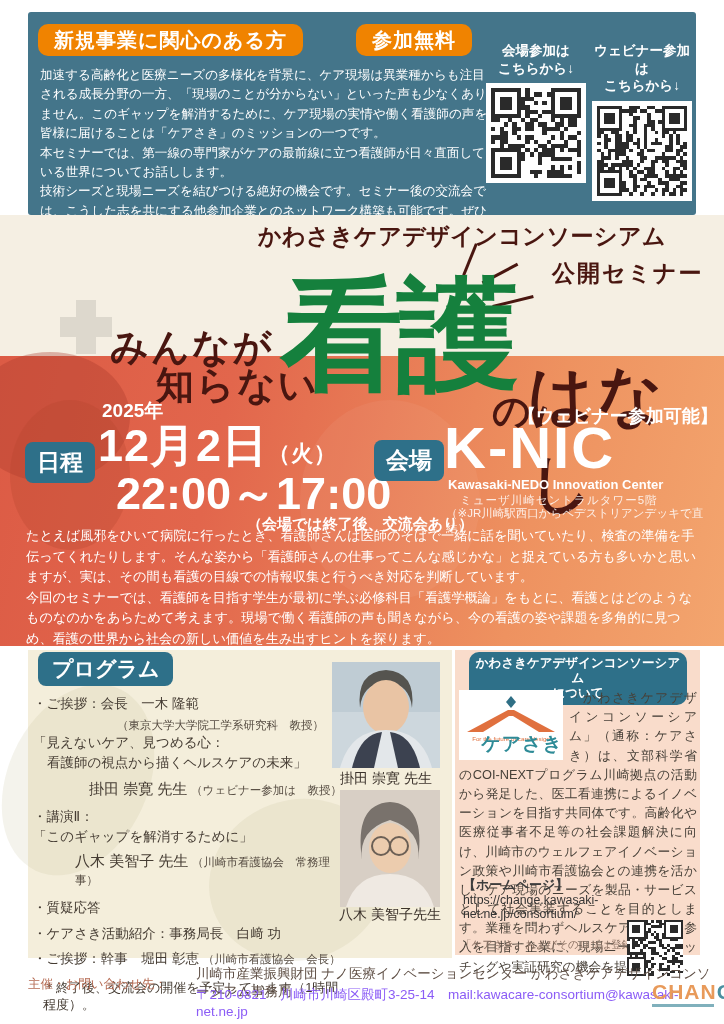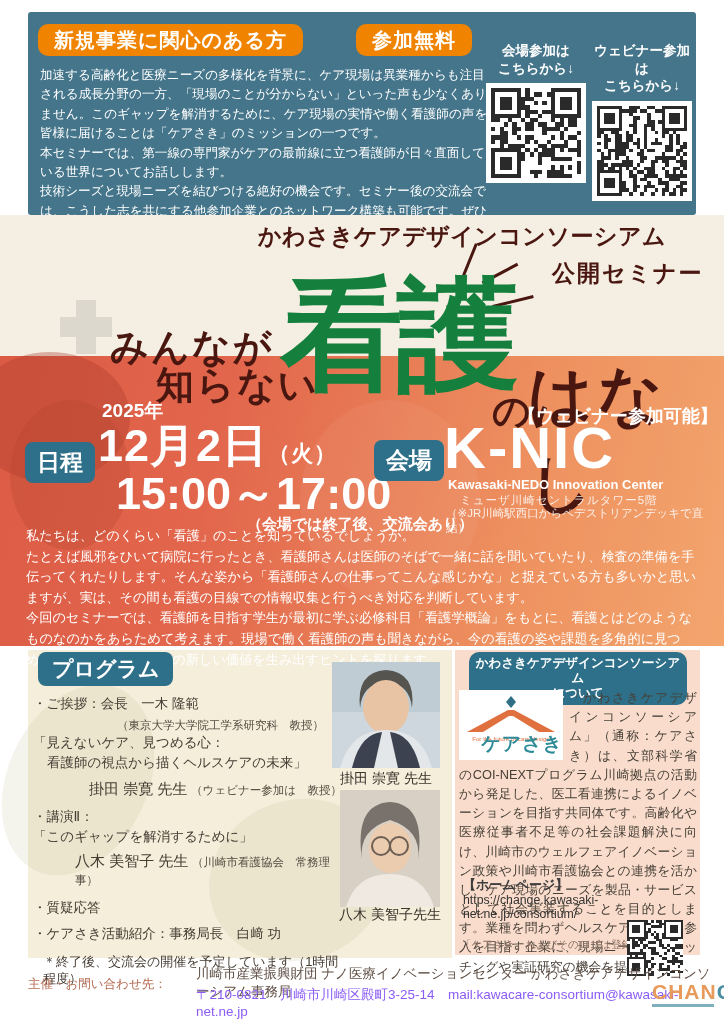--- a/index.html
+++ b/index.html
@@ -514,52 +514,54 @@
   <div class="spark" style="left:492px;top:300px;width:42px;transform:rotate(-14deg);"></div>
   <div class="t-minna">みんなが</div>
   <div class="t-shiranai">知らない</div>
   <div class="t-kango">看護</div>
   <div class="t-no">の</div>
   <div class="t-hanashi">はなし</div>
 
   <div class="badge-teal" style="left:25px;top:442px;font-size:23px;padding:5px 12px;">日程</div>
   <div class="sch-year">2025年</div>
   <div class="sch-date"><span>12月2日</span><small>（火）</small></div>
-  <div class="sch-time">15:00～17:00</div>
+  <div class="sch-time">22:00～17:00</div>
   <div class="sch-note">（会場では終了後、交流会あり）</div>
 
   <div class="ven-webinar">【ウェビナー参加可能】</div>
   <div class="badge-teal" style="left:374px;top:440px;font-size:23px;padding:5px 12px;">会場</div>
   <div class="ven-name">K-NIC</div>
   <div class="ven-en">Kawasaki-NEDO Innovation Center</div>
   <div class="ven-a1">ミューザ川崎セントラルタワー5階</div>
   <div class="ven-a2">（※JR川崎駅西口からペデストリアンデッキで直結）</div>
 
   <div class="lead">
-    <p>私たちは、どのくらい「看護」のことを知っているでしょうか。</p>
     <p>たとえば風邪をひいて病院に行ったとき、看護師さんは医師のそばで一緒に話を聞いていたり、検査の準備を手伝ってくれたりします。そんな姿から「看護師さんの仕事ってこんな感じかな」と捉えている方も多いかと思いますが、実は、その間も看護の目線での情報収集と行うべき対応を判断しています。</p>
     <p>今回のセミナーでは、看護師を目指す学生が最初に学ぶ必修科目「看護学概論」をもとに、看護とはどのようなものなのかをあらためて考えます。現場で働く看護師の声も聞きながら、今の看護の姿や課題を多角的に見つめ、看護の世界から社会の新しい価値を生み出すヒントを探ります。</p>
   </div>
 
   <div class="badge-program" style="position:absolute;left:38px;top:652px;">プログラム</div>
   <div class="prog-rows" style="left:33px;top:690px;position:absolute;">
     <div class="r">・ご挨拶：会長　一木 隆範</div>
     <div class="r sub ind1">（東京大学大学院工学系研究科　教授）</div>
     <div class="r" style="margin-top:2px;">「見えないケア、見つめる心：</div>
     <div class="r ind2" style="margin-top:2px;">看護師の視点から描くヘルスケアの未来」</div>
     <div class="r ind3" style="margin-top:7px;">
       <span class="name">掛田 崇寛 先生</span> <span class="sub">（ウェビナー参加は　教授）</span>
     </div>
     <div class="r" style="margin-top:10px;">・講演Ⅱ：</div>
     <div class="r" style="margin-top:2px;">「このギャップを解消するために」</div>
     <div class="r ind4" style="margin-top:6px;">
       <span class="name">八木 美智子 先生</span> <span class="sub">（川崎市看護協会　常務理事）</span>
     </div>
     <div class="r" style="margin-top:11px;">・質疑応答</div>
     <div class="r" style="margin-top:8px;">・ケアさき活動紹介：事務局長　白﨑 功</div>
+    <div class="r" style="margin-top:8px;">
+      <span>・ご挨拶：幹事　堀田 彰恵</span> <span class="sub">（川崎市看護協会　会長）</span>
+    </div>
     <div class="noteblock">＊終了後、交流会の開催を予定しています（1時間程度）。</div>
 
   </div>
 
   <div class="photo" style="left:332px;top:662px;width:108px;height:106px;">
     <svg width="108" height="106" viewBox="0 0 108 106">
       <rect width="108" height="106" fill="#cdd7dd"></rect>
       <rect width="108" height="50" fill="#bfccd4"></rect>
       <path d="M28,46 Q24,10 54,8 Q84,10 80,46 Q78,22 54,20 Q30,22 28,46 Z" fill="#55544f"></path>
       <ellipse cx="54" cy="45" rx="23" ry="27" fill="#e9c4a4"></ellipse>

